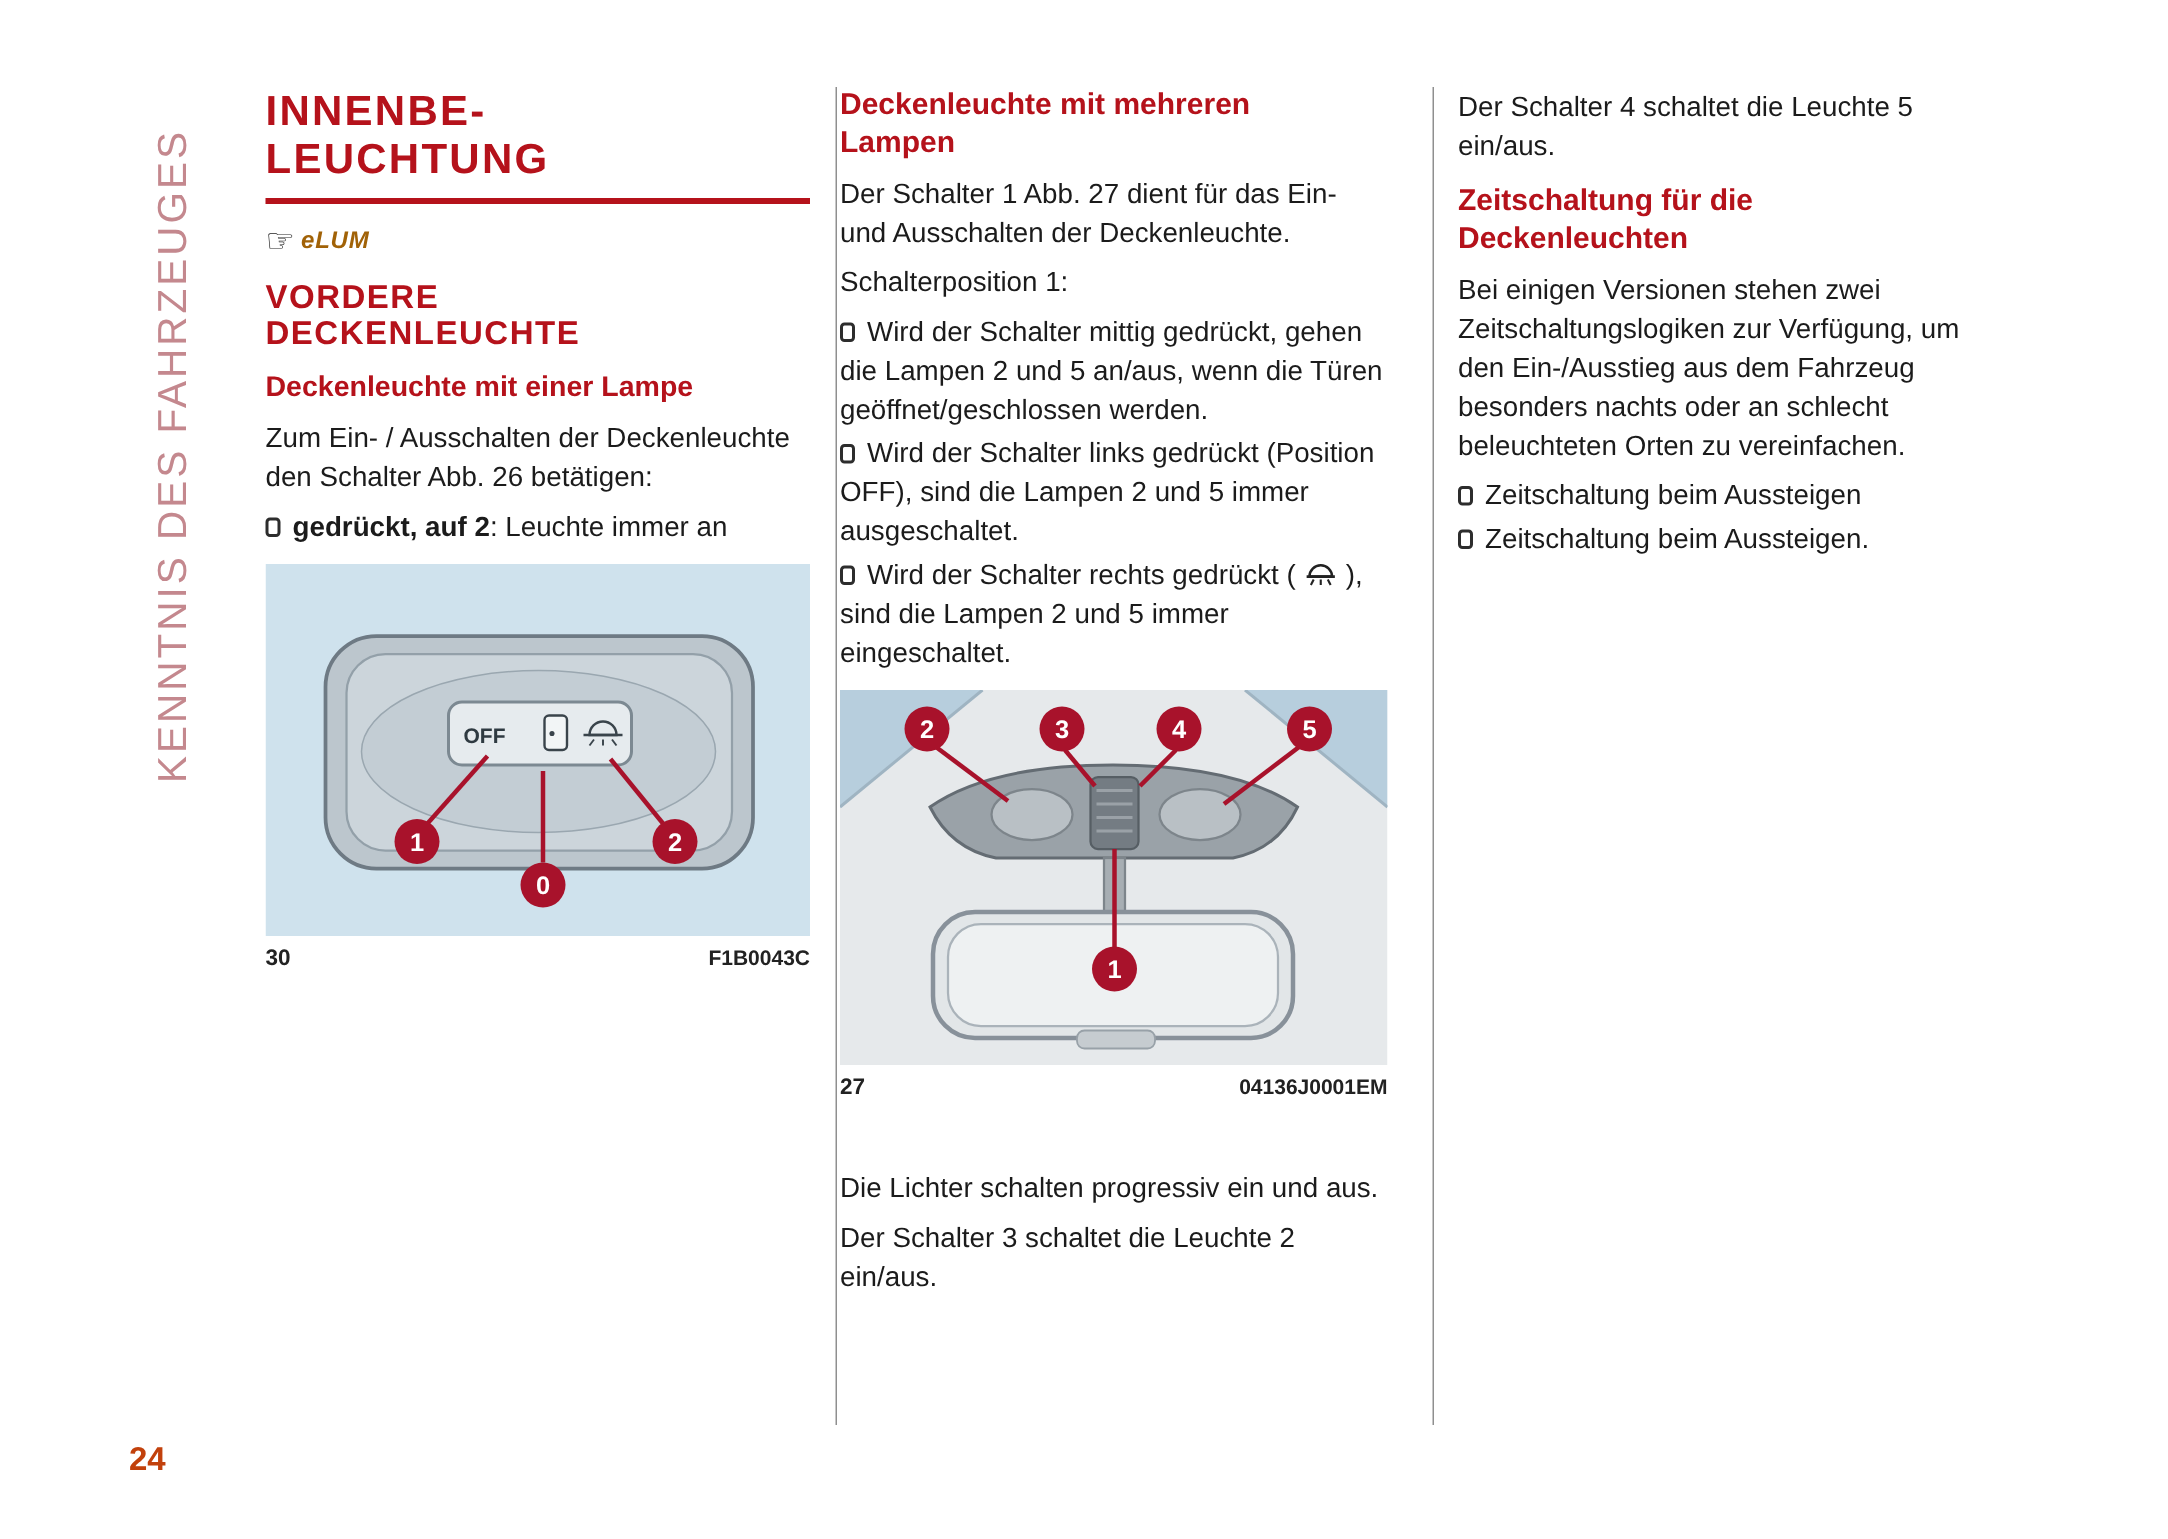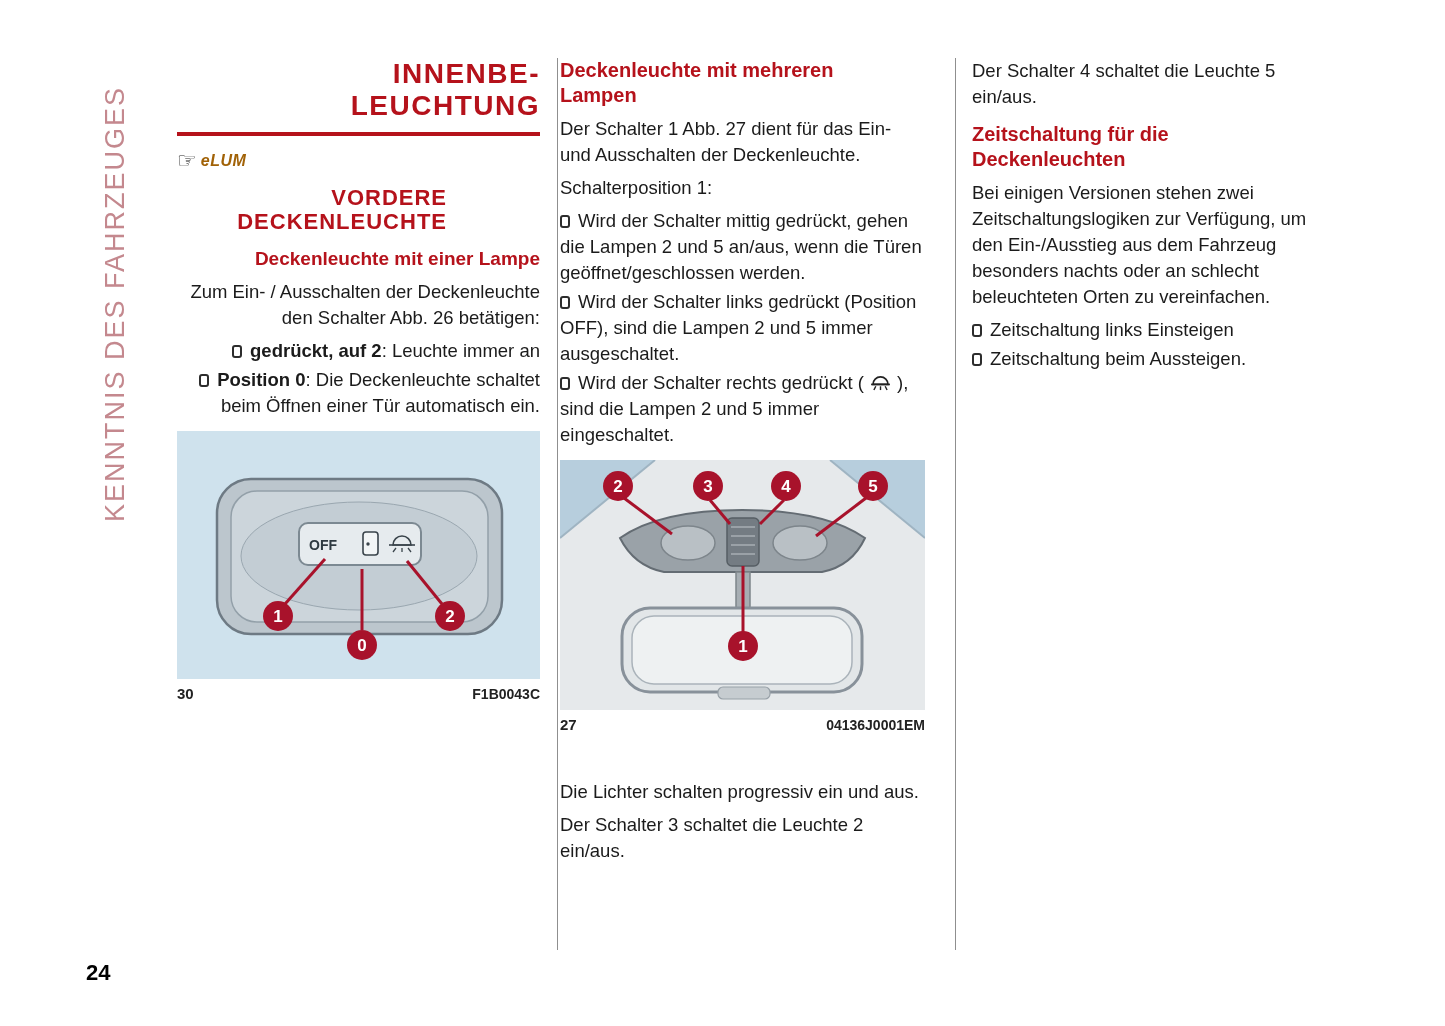--- a/index.html
+++ b/index.html
@@ -15,28 +15,28 @@
 
   .page{position:relative;width:1445px;height:1026px;}
 
   .sidebar-vertical{
     position:absolute;left:100px;top:66px;height:456px;
     writing-mode:vertical-rl;transform:rotate(180deg);
     font-size:27px;letter-spacing:2px;color:var(--sidebar-pink,#c4888e);
     white-space:nowrap;
   }
 
-  .page-number{position:absolute;left:86px;top:960px;font-size:22px;font-weight:bold;color:#000000;}
+  .page-number{position:absolute;left:86px;top:960px;font-size:22px;font-weight:bold;color:#c2410c;}
 
   .vdiv{position:absolute;top:58px;height:892px;width:1px;background:#8f8f8f;}
   .vdiv.d1{left:557px;}
   .vdiv.d2{left:955px;}
 
   .col{position:absolute;top:58px;}
-  .col1{left:177px;width:363px;text-align:right;}
+  .col1{left:177px;width:363px;}
   .col2{left:560px;width:365px;}
   .col3{left:972px;width:352px;}
 
   .h1{font-size:28px;font-weight:bold;color:var(--heading-red,#b5121b);letter-spacing:1.5px;line-height:1.14;}
   .h1 span{display:block;}
   .red-rule{height:4px;background:var(--heading-red,#b5121b);margin:10px 0 12px 0;}
 
   .logo-row{display:flex;align-items:center;gap:4px;margin:2px 0 12px 0;height:26px;}
   .hand-icon{font-size:22px;line-height:1;color:#222;}
   .elum{font-size:16px;font-weight:bold;font-style:italic;color:#a16207;letter-spacing:.5px;}
@@ -81,21 +81,20 @@
       <span class="hand-icon">☞</span>
       <span class="elum">eLUM</span>
     </div>
 
     <div class="h2">VORDERE DECKENLEUCHTE</div>
     <div class="h3">Deckenleuchte mit einer Lampe</div>
 
     <p class="body-p">Zum Ein- / Ausschalten der Deckenleuchte den Schalter Abb. 26 betätigen:</p>
 
     <p class="body-p bullet-line"><span class="sq"></span><strong>gedrückt, auf 2</strong><span>: Leuchte immer an</span></p>
-    <p class="body-p bullet-line"><span class="sq"></span><strong>Position 0</strong><span>: Die Deckenleuchte schaltet beim Öffnen einer Tür automatisch ein.</span></p>
 
     <div class="figure">
       <svg class="fig-frame" viewBox="0 0 363 248" width="363" height="248">
         <rect width="363" height="248" fill="#cfe2ed"></rect>
         <rect x="40" y="48" width="285" height="155" rx="34" fill="#bcc6cd" stroke="#6e7a84" stroke-width="2.5"></rect>
         <rect x="54" y="60" width="257" height="131" rx="26" fill="#ccd5db" stroke="#93a0a9" stroke-width="1.5"></rect>
         <ellipse cx="182" cy="125" rx="118" ry="54" fill="#c3cdd4" stroke="#9aa7b0" stroke-width="1"></ellipse>
         <rect x="122" y="92" width="122" height="42" rx="9" fill="#e6ebee" stroke="#7c8992" stroke-width="2"></rect>
         <text x="132" y="119" font-size="14" font-weight="bold" fill="#2f3a41">OFF</text>
 
@@ -210,17 +209,17 @@
     <p class="body-p">Der Schalter 3 schaltet die Leuchte 2 ein/aus.</p>
   </div>
 
   <div class="col col3">
     <p class="body-p">Der Schalter 4 schaltet die Leuchte 5 ein/aus.</p>
 
     <div class="h2col">Zeitschaltung für die Deckenleuchten</div>
 
     <p class="body-p">Bei einigen Versionen stehen zwei Zeitschaltungslogiken zur Verfügung, um den Ein-/Ausstieg aus dem Fahrzeug besonders nachts oder an schlecht beleuchteten Orten zu vereinfachen.</p>
 
-    <p class="body-p bullet-line"><span class="sq"></span><span>Zeitschaltung links Einsteigen</span></p>
+    <p class="body-p bullet-line"><span class="sq"></span><span>Zeitschaltung beim Aussteigen</span></p>
     <p class="body-p bullet-line"><span class="sq"></span><span>Zeitschaltung beim Aussteigen.</span></p>
   </div>
 
 </div>
 
 </body></html>

